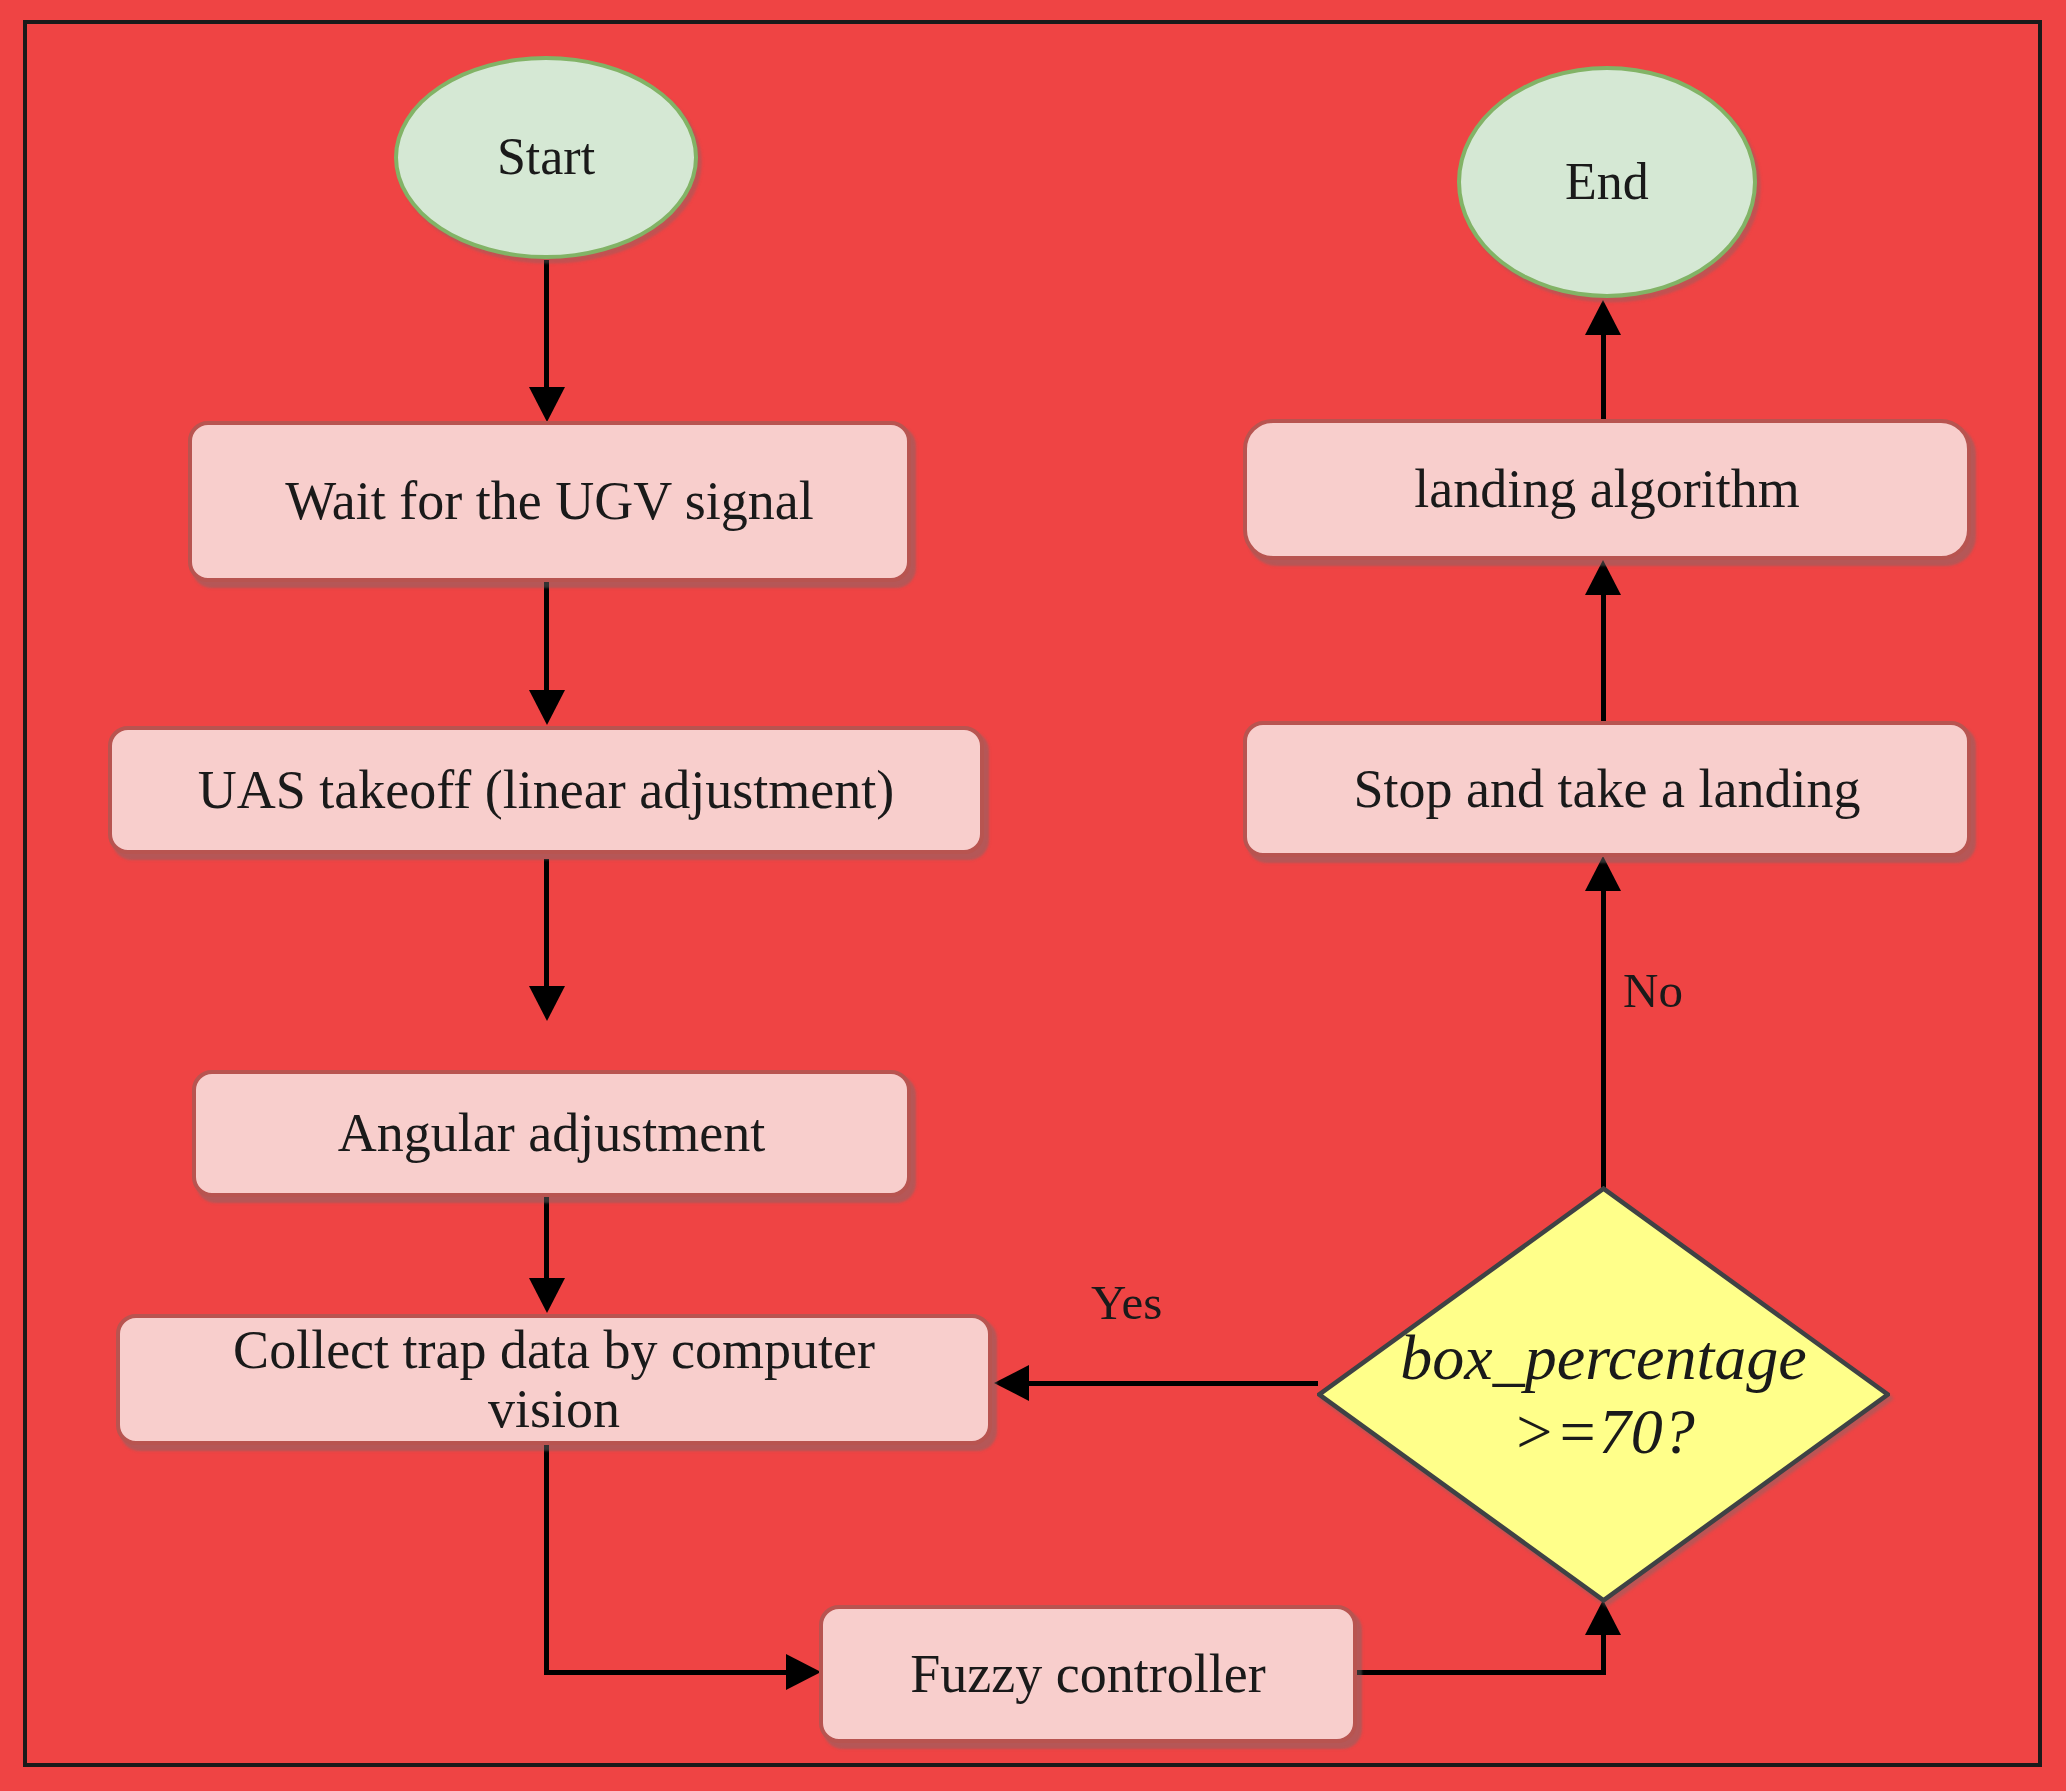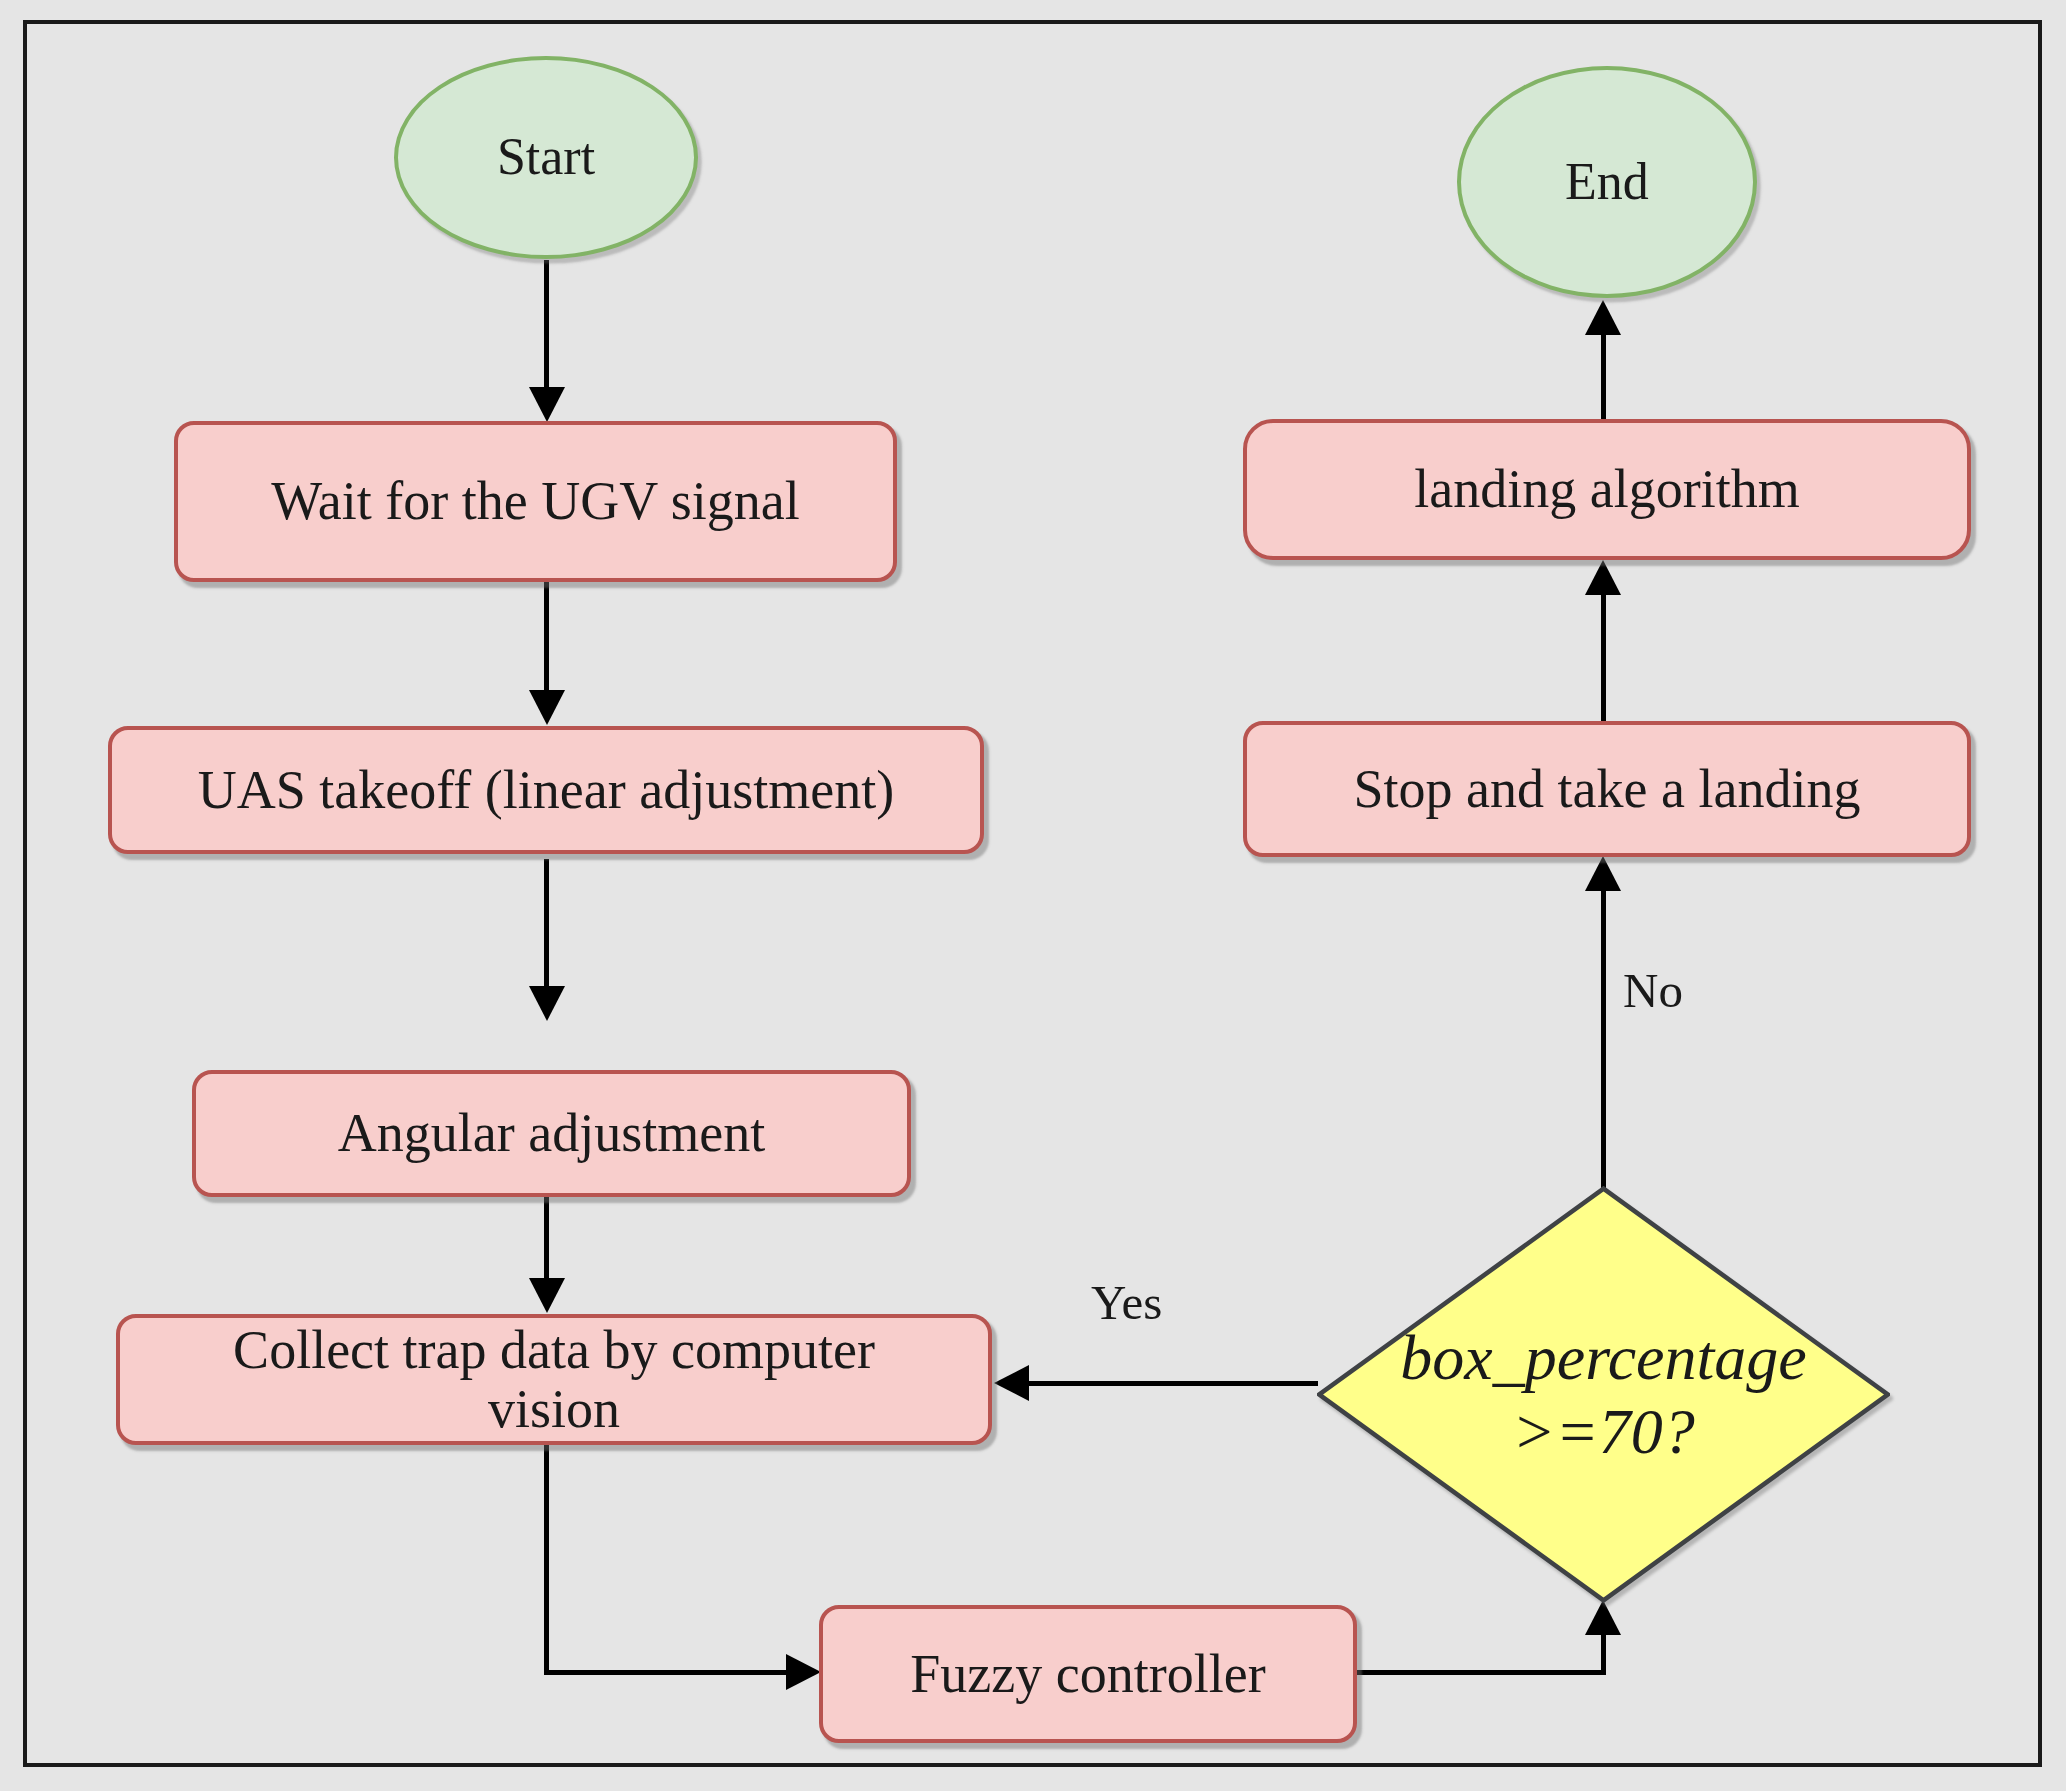--- a/index.html
+++ b/index.html
@@ -3,21 +3,21 @@
 <meta charset="utf-8">
 <style>
   :root{
     --process-fill:#f8cecc; --process-border:#b85450;
     --terminal-fill:#d5e8d4; --terminal-border:#82b366;
     --decision-fill:#ffff8a; --decision-border:#3f4245;
     --arrow:#000000; --text:#1a1a1a; --frame-border:#1a1a1a;
   }
   html,body{margin:0;padding:0;background:#ffffff;}
   #canvas{
-    position:relative; width:2066px; height:1792px; background:#e5e5e5;
+    position:relative; width:2066px; height:1792px; background:#ef4444;
     font-family:"Liberation Serif","DejaVu Serif",serif; color:var(--text);
     overflow:hidden;
   }
   .frame{
     position:absolute; left:23px; top:20px; width:2011px; height:1739px;
     border:4.6px solid var(--frame-border); background:transparent;
   }
   .node{
     position:absolute; display:flex; align-items:center; justify-content:center;
     text-align:center; z-index:2; box-sizing:border-box; font-size:54px; line-height:1.08;
@@ -55,21 +55,21 @@
 
   <div class="frame"></div>
 
   <div class="node terminal" id="node-start" style="left:394px; top:56px; width:304px; height:203px;">
     <span>Start</span>
   </div>
   <div class="node terminal" id="node-end" style="left:1457px; top:66px; width:300px; height:232px;">
     <span>End</span>
   </div>
 
-  <div class="node process" id="node-wait" style="left:174px; top:421px; width:723px; height:161px;">
+  <div class="node process" id="node-wait" style="left:188px; top:421px; width:723px; height:161px;">
     <span>Wait for the UGV signal</span>
   </div>
   <div class="node process" id="node-uas" style="left:108px; top:726px; width:876px; height:128px;justify-content:center;">
     <span>UAS takeoff (linear adjustment)</span>
   </div>
   <div class="node process" id="node-angular" style="left:192px; top:1022px; width:719px; height:127px;margin-top:48px;">
     <span>Angular adjustment</span>
   </div>
   <div class="node process" id="node-collect" style="left:116px; top:1314px; width:876px; height:131px;">
     <span>Collect trap data by computer vision</span>

